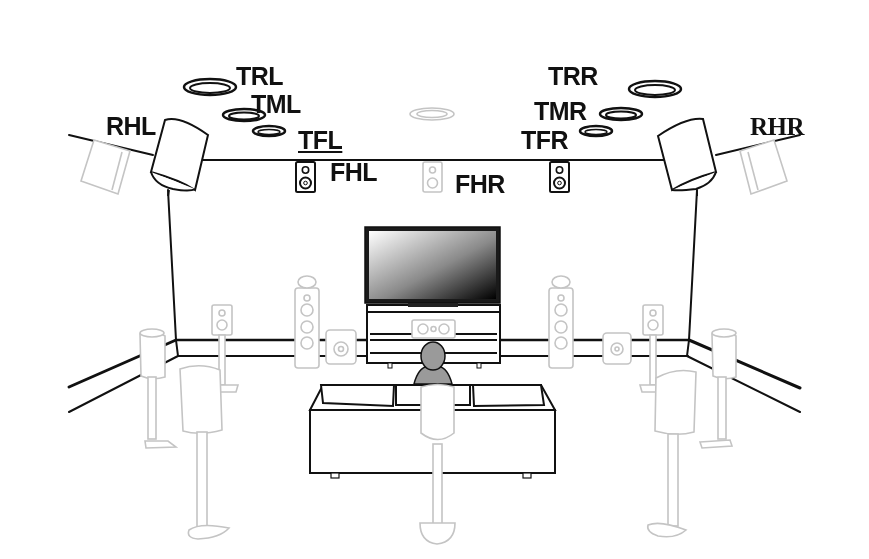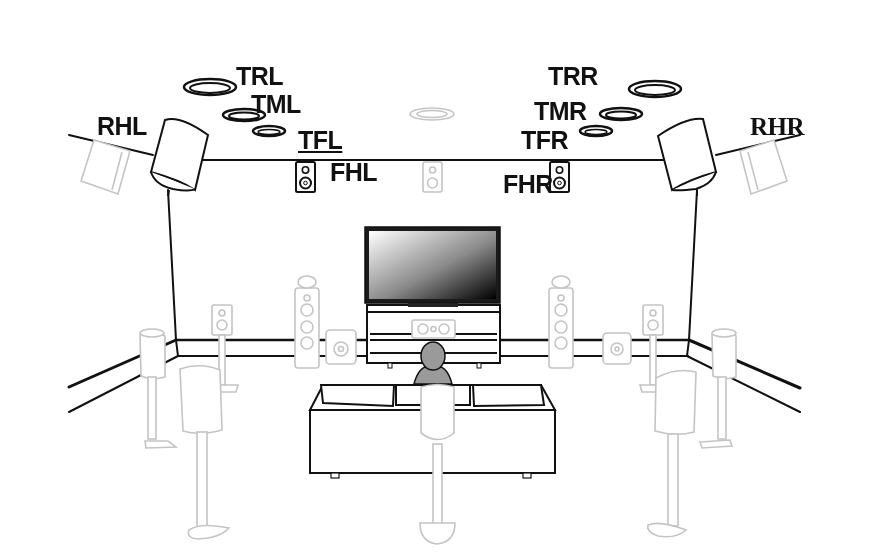--- a/index.html
+++ b/index.html
@@ -257,21 +257,21 @@
       <circle cx="559.5" cy="183" r="5.5" stroke-width="2"></circle>
       <circle cx="559.5" cy="183" r="1.8" stroke-width="1"></circle>
     </g>
   </g>
 </svg>
 
   
   <div class="lbl" style="left:236px;top:64px;">TRL</div>
   <div class="lbl" style="left:251px;top:92px;">TML</div>
   <div class="lbl" style="left:298px;top:128px;text-decoration:underline;">TFL</div>
-  <div class="lbl" style="left:97px;top:114px;">RHL</div>
+  <div class="lbl" style="left:106px;top:114px;">RHL</div>
   <div class="lbl" style="left:330px;top:160px;">FHL</div>
 
   <div class="lbl" style="left:548px;top:64px;">TRR</div>
   <div class="lbl" style="left:534px;top:99px;">TMR</div>
   <div class="lbl" style="left:521px;top:128px;">TFR</div>
   <div class="lbl" style="left:750px;top:114px;font-family:Liberation Serif, serif;">RHR</div>
-  <div class="lbl" style="left:503px;top:172px;">FHR</div>
+  <div class="lbl" style="left:455px;top:172px;">FHR</div>
 </div>
 
 </body></html>

